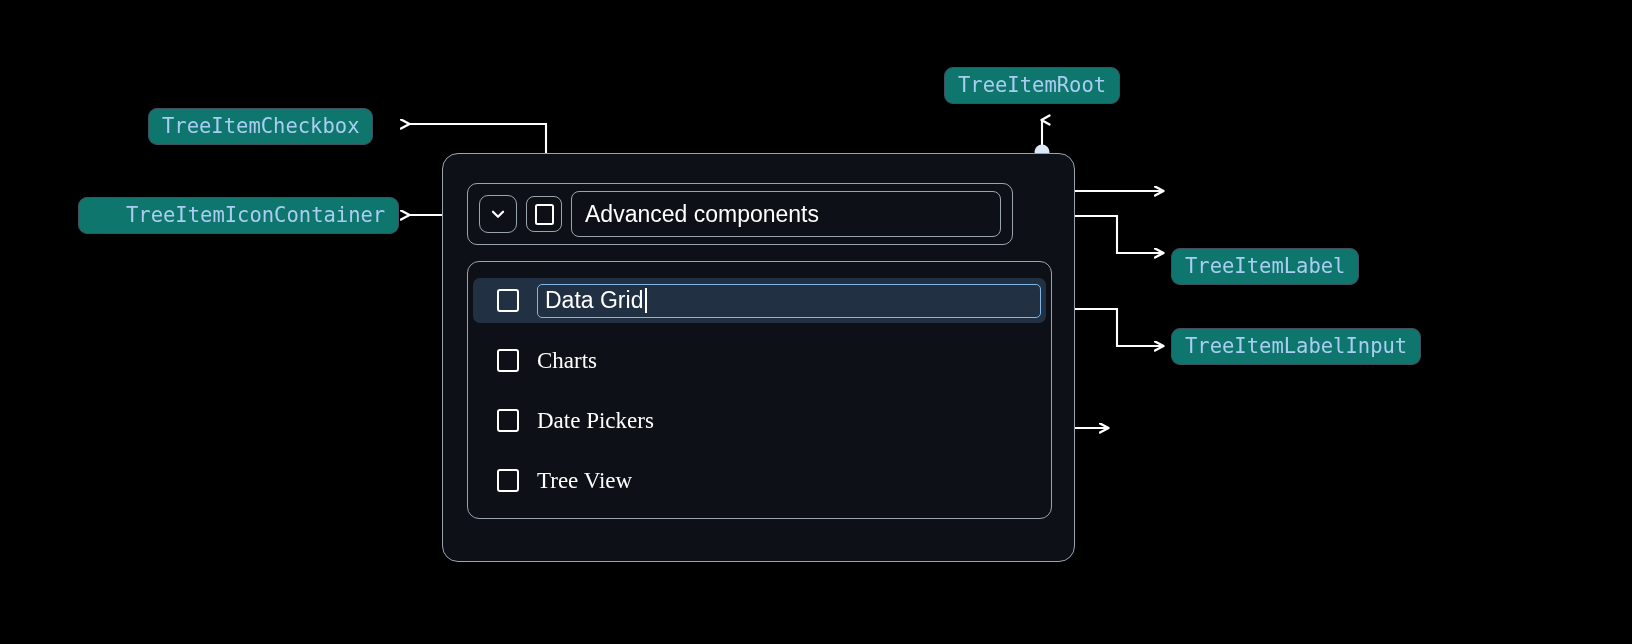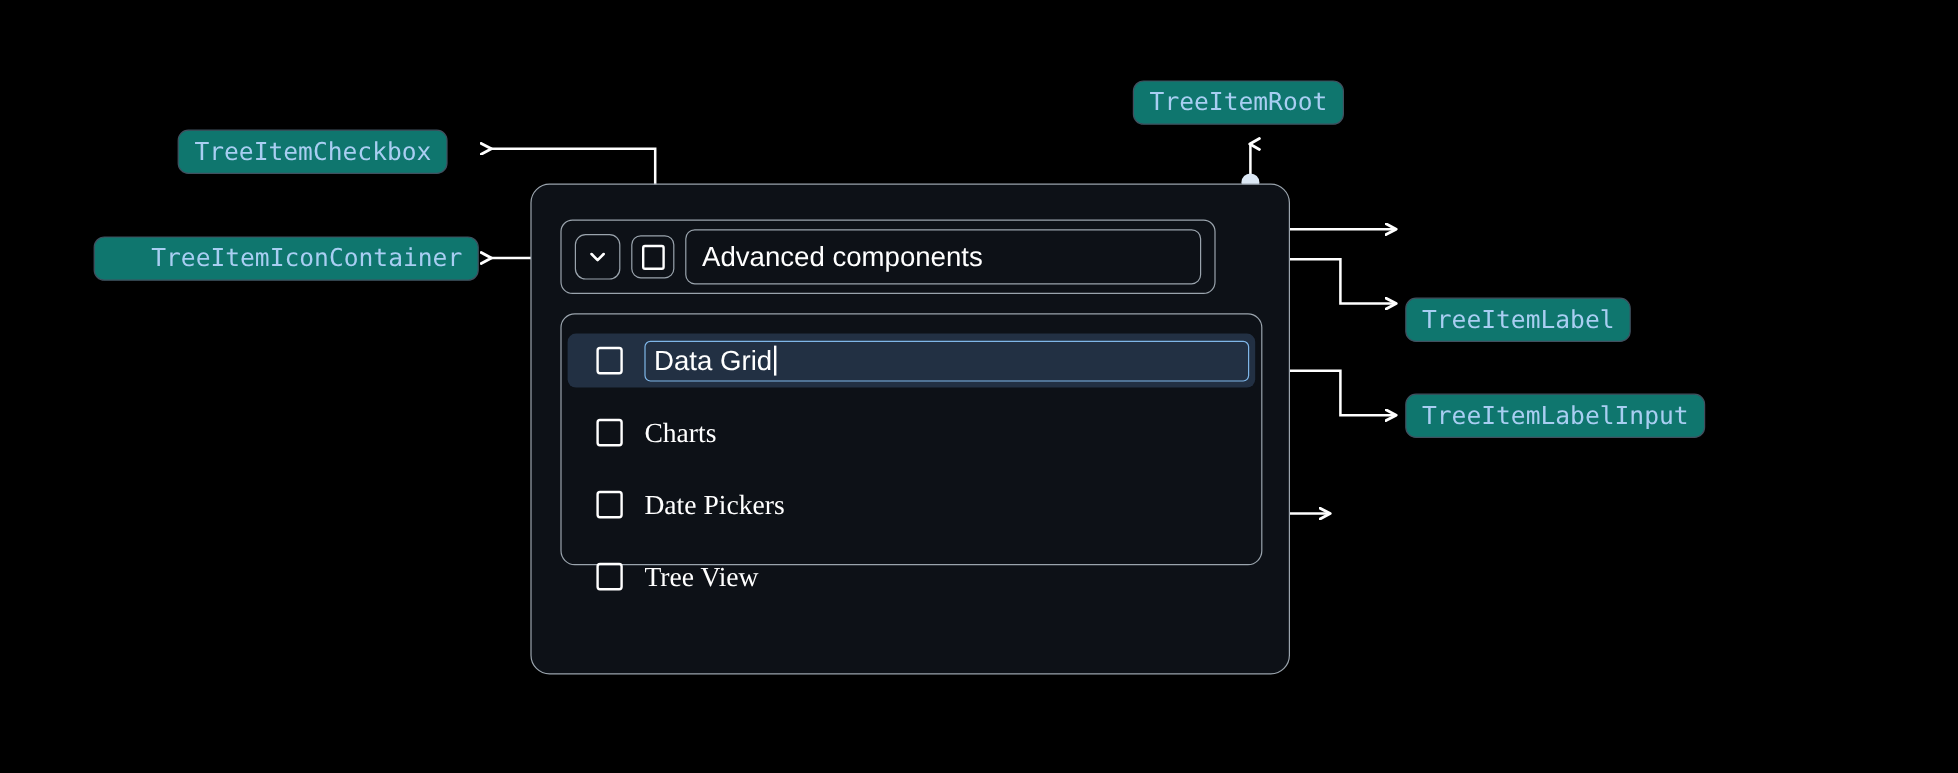--- a/index.html
+++ b/index.html
@@ -80,21 +80,21 @@
     border-radius:8px;
     display:flex;align-items:center;
     padding-left:13px;
     color:#ffffff;
     font-size:23px;
     font-family:"Liberation Sans",sans-serif;
   }
 
   #groupTransition{
     position:absolute;
-    left:24px;top:107px;width:585px;height:210px;
+    left:24px;top:107px;width:585px;height:258px;
     box-sizing:border-box;
     background:#0d1117;
     border:1px solid #9aa4ad;
     border-radius:12px;
     padding-top:16px;
   }
   .tree-row{
     position:relative;
     height:45px;
     display:flex;align-items:center;

